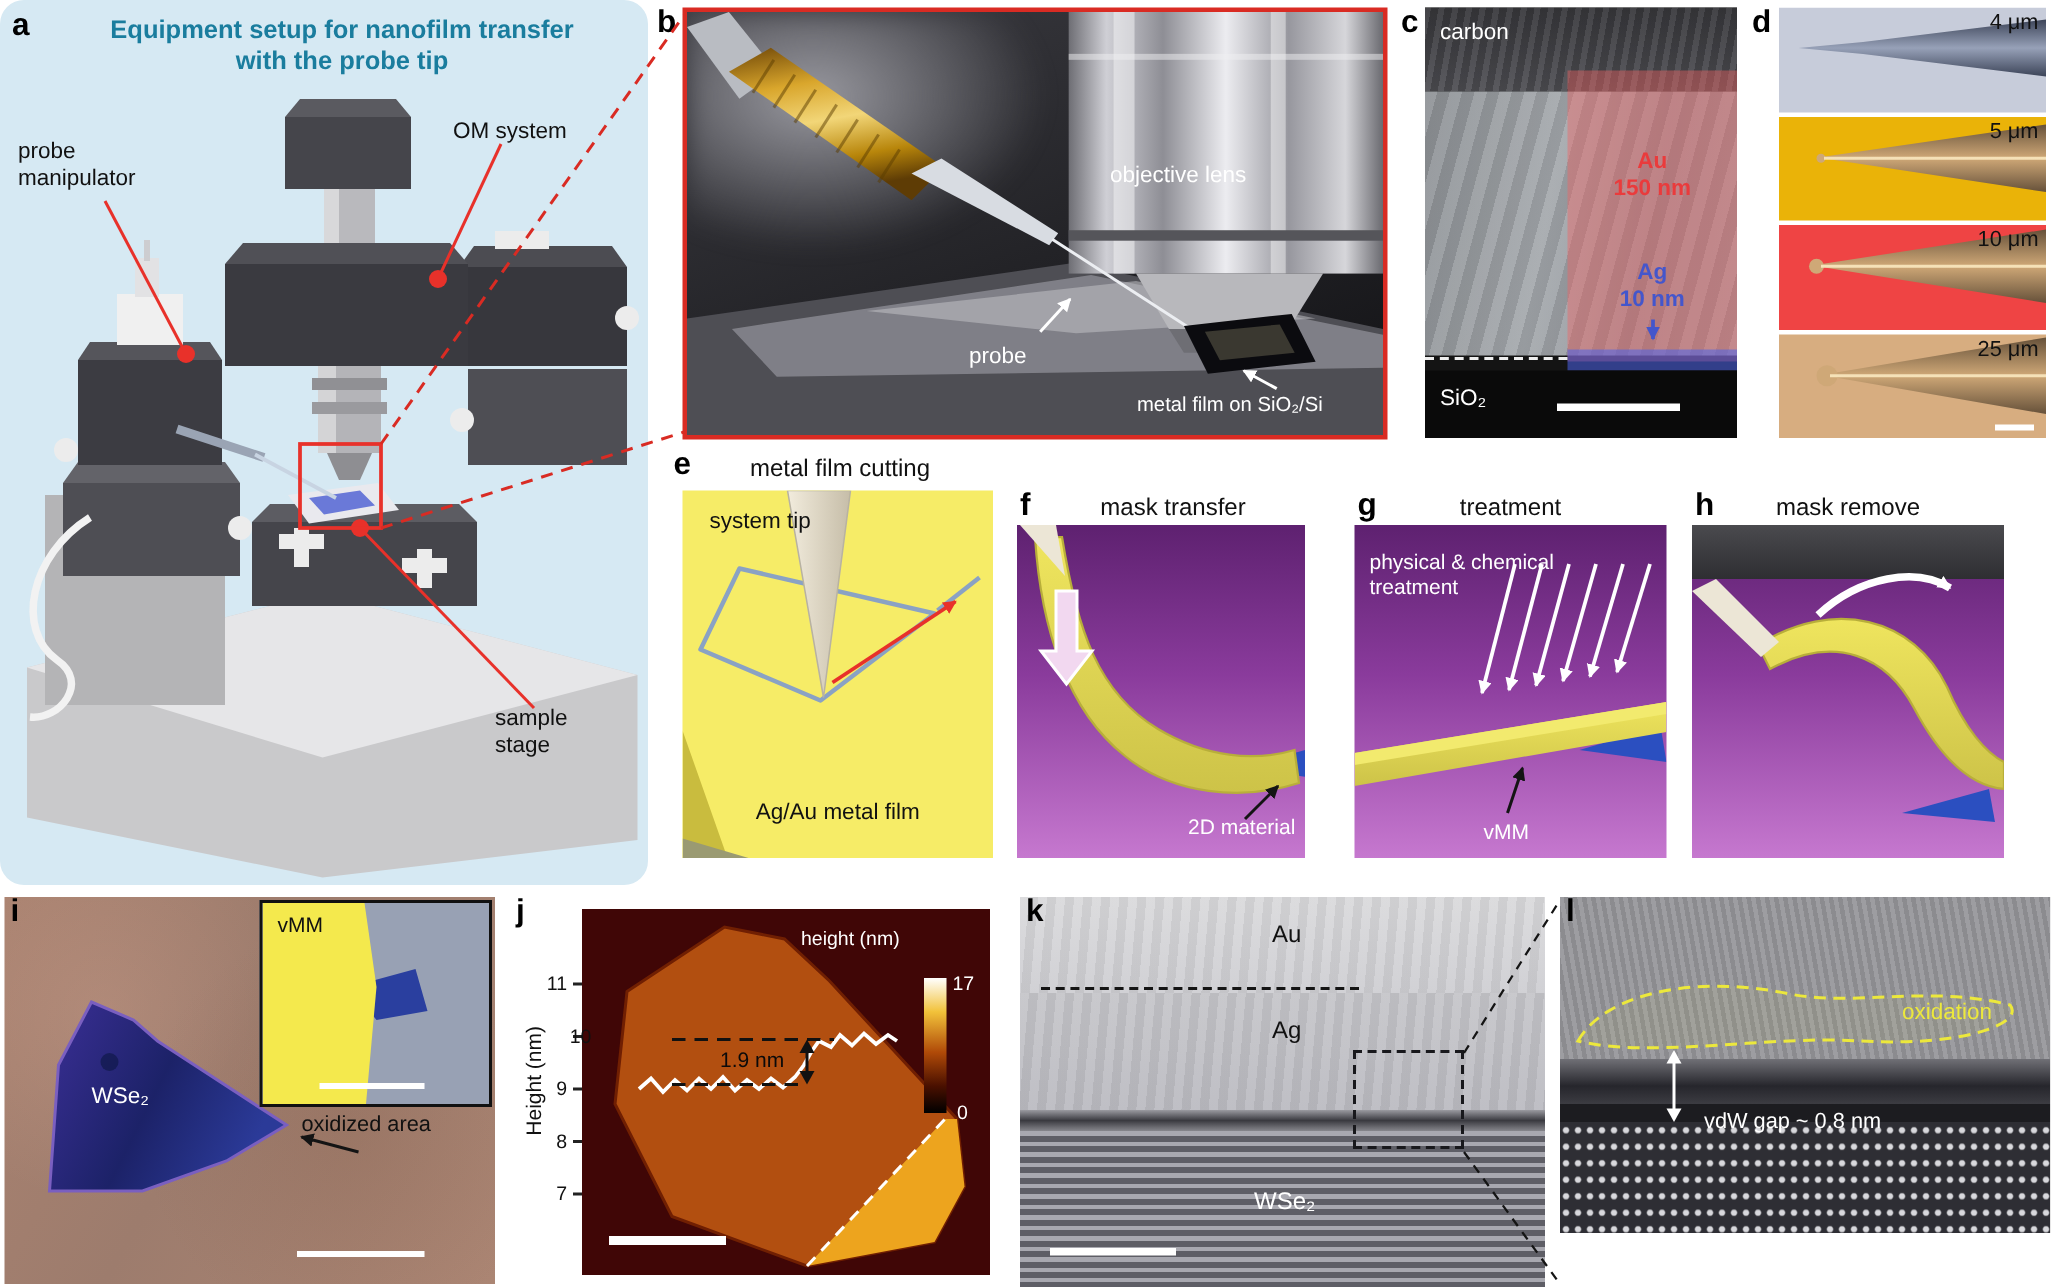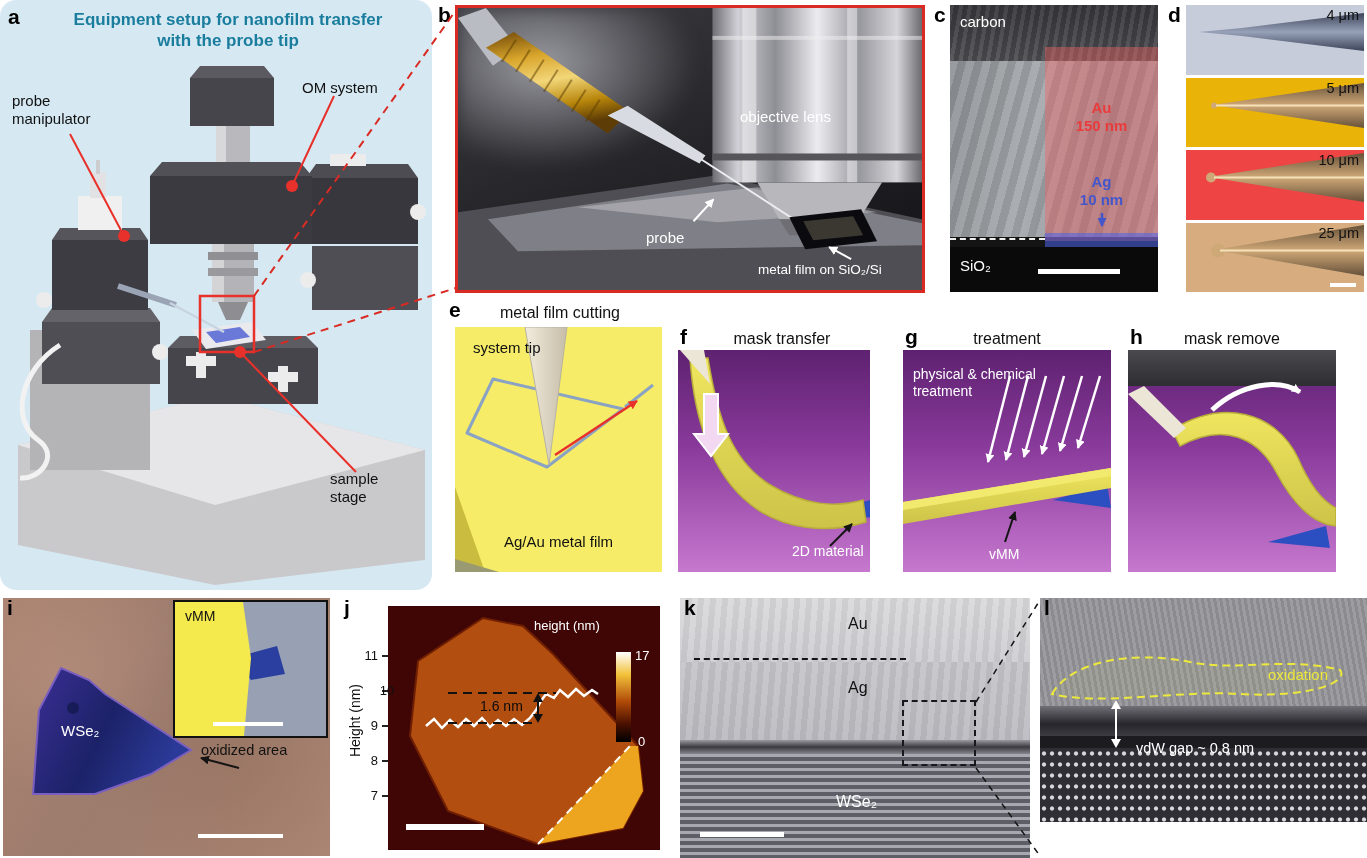--- a/index.html
+++ b/index.html
@@ -346,21 +346,21 @@
         <line x1="60" y1="87" x2="168" y2="87" stroke="#111" stroke-width="2" stroke-dasharray="9 6"></line>
         <line x1="60" y1="117" x2="150" y2="117" stroke="#111" stroke-width="2" stroke-dasharray="9 6"></line>
         <line x1="150" y1="94" x2="150" y2="110" stroke="#111" stroke-width="2"></line>
         <polygon points="150,87 145,96 155,96" fill="#111"></polygon>
         <polygon points="150,117 145,108 155,108" fill="#111"></polygon>
       </svg>
       <div class="abs" style="left:228px;top:46px;width:15px;height:90px;background:linear-gradient(#ffffff,#f2c23a 25%,#b04a08 55%,#4a1000 80%,#000)"></div>
       <div class="lbl white" style="left:146px;top:12px;font-size:13px">height (nm)</div>
       <div class="lbl white" style="left:247px;top:42px;font-size:13px">17</div>
       <div class="lbl white" style="left:250px;top:128px;font-size:13px">0</div>
-      <div class="lbl" style="left:92px;top:92px;font-size:14px;color:#0a0a0a">1.6 nm</div>
+      <div class="lbl" style="left:92px;top:92px;font-size:14px;color:#0a0a0a">1.9 nm</div>
       <div class="sbar" style="left:18px;top:218px;width:78px;height:6px"></div>
     </div>
   </div>
 
   <div class="panel" style="left:680px;top:598px;width:350px;height:260px;background:#d0d0d4">
     <div class="abs" style="left:0;top:0;width:350px;height:64px;background-image:repeating-linear-gradient(95deg, rgba(255,255,255,0.05) 0 6px, rgba(0,0,0,0.05) 6px 12px),linear-gradient(180deg,#dadadc,#cfcfd3)"></div>
     <div class="abs" style="left:0;top:64px;width:350px;height:78px;background-image:repeating-linear-gradient(95deg, rgba(255,255,255,0.05) 0 6px, rgba(0,0,0,0.05) 6px 12px),linear-gradient(180deg,#c6c6ca,#bcbcc2)"></div>
     <div class="abs" style="left:0;top:142px;width:350px;height:14px;background:linear-gradient(180deg,#9a9aa0,#3a3a40 50%,#86868c)"></div>
     <div class="abs" style="left:0;top:156px;width:350px;height:104px;background:repeating-linear-gradient(180deg,#a8a8b0 0 3px,#5e5e66 3px 7px)"></div>
     <div class="abs" style="left:14px;top:60px;width:212px;height:0;border-top:2px dashed #141414"></div>

